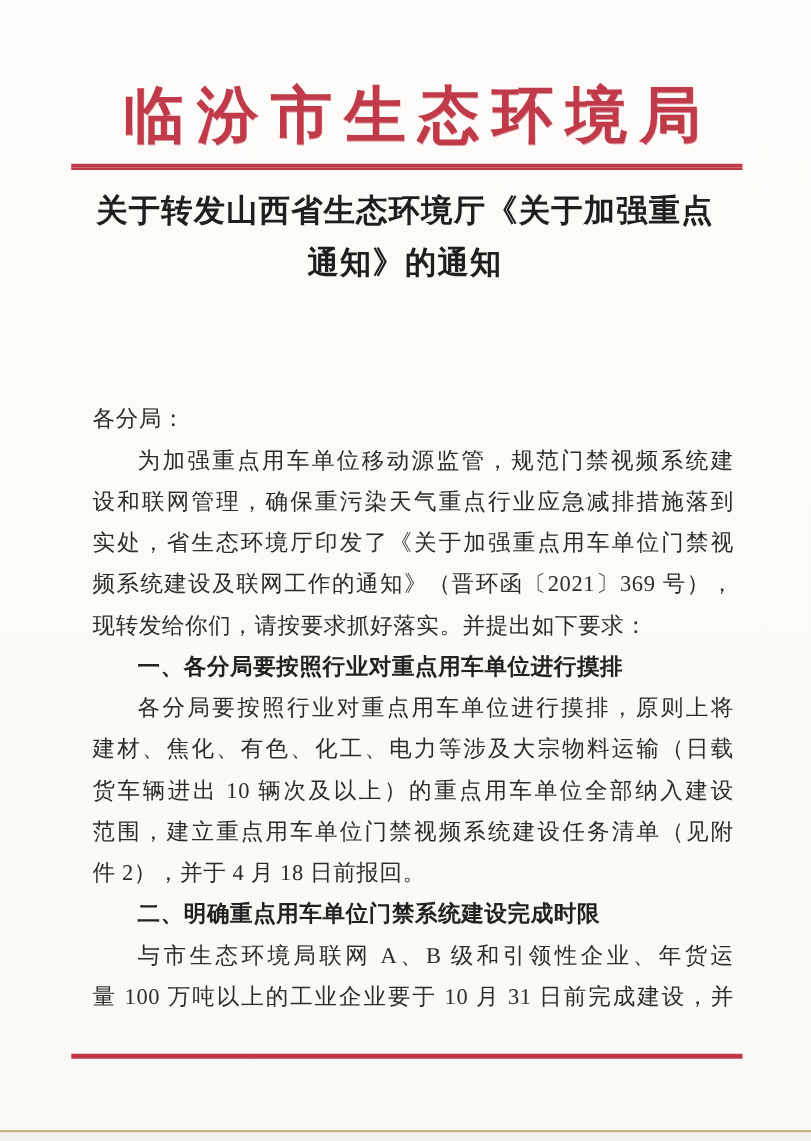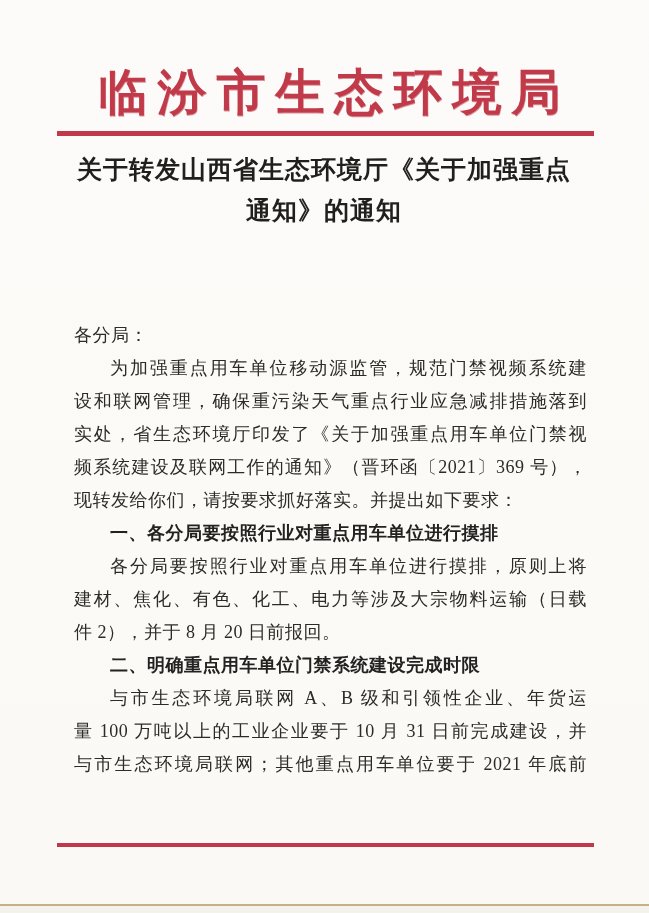--- a/index.html
+++ b/index.html
@@ -95,27 +95,28 @@
     <div class="line jl indent">为加强重点用车单位移动源监管，规范门禁视频系统建</div>
     <div class="line jl">设和联网管理，确保重污染天气重点行业应急减排措施落到</div>
     <div class="line jl">实处，省生态环境厅印发了《关于加强重点用车单位门禁视</div>
     <div class="line jl">频系统建设及联网工作的通知》（晋环函〔2021〕369 号），</div>
     <div class="line">现转发给你们，请按要求抓好落实。并提出如下要求：</div>
 
     <div class="line heading indent">一、各分局要按照行业对重点用车单位进行摸排</div>
 
     <div class="line jl indent">各分局要按照行业对重点用车单位进行摸排，原则上将</div>
     <div class="line jl">建材、焦化、有色、化工、电力等涉及大宗物料运输（日载</div>
-    <div class="line">件 2），并于 8 月 20 日前报回。</div>
+    <div class="line jl">货车辆进出 10 辆次及以上）的重点用车单位全部纳入建设</div>
+    <div class="line jl">范围，建立重点用车单位门禁视频系统建设任务清单（见附</div>
+    <div class="line">件 2），并于 4 月 18 日前报回。</div>
 
     <div class="line heading indent">二、明确重点用车单位门禁系统建设完成时限</div>
 
     <div class="line jl indent">与市生态环境局联网 A、B 级和引领性企业、年货运</div>
     <div class="line jl">量 100 万吨以上的工业企业要于 10 月 31 日前完成建设，并</div>
-    <div class="line jl">与市生态环境局联网；其他重点用车单位要于 2021 年底前</div>
   </div>
 
   <div class="rule rule-footer"></div>
 
   <div class="bottom-edge"></div>
   <div class="below-edge"></div>
 
 </div>
 
 </body></html>

